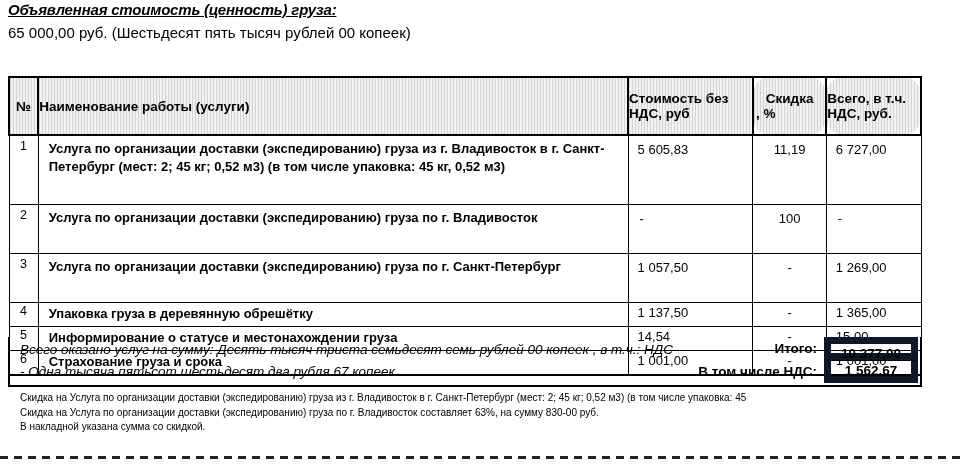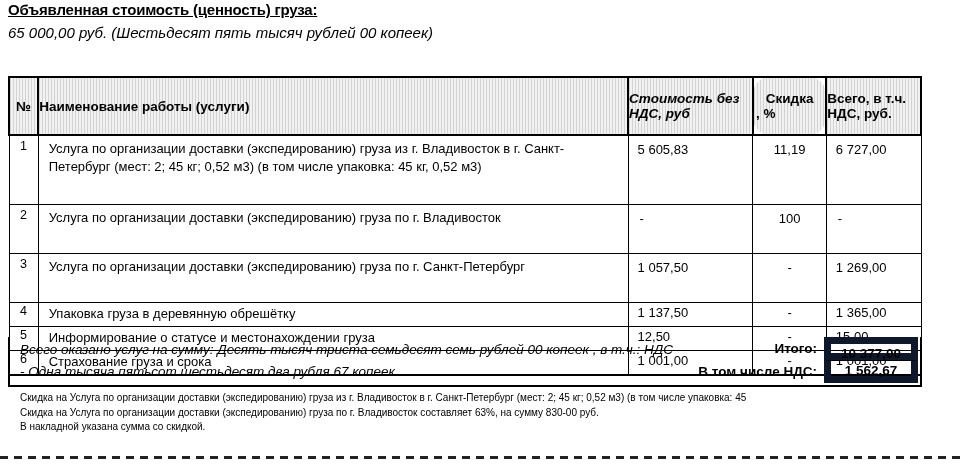--- a/index.html
+++ b/index.html
@@ -29,24 +29,24 @@
     top: 0px;
     width: 640px;
   }
   .declared-title {
     font-size: 15px;
     font-weight: bold;
     text-decoration: underline;
     line-height: 20px;
     letter-spacing: -0.2px;
     white-space: nowrap;
+    font-style: italic;
   }
   .declared-amount {
     font-size: 15px;
-    font-style: italic;
     line-height: 20px;
     margin-top: 3px;
     width: 430px;
   }
 
   
   .tbl-wrap {
     position: absolute;
     left: 8px;
     top: 76px;
@@ -91,47 +91,48 @@
     padding: 0;
   }
   th.h-name {
     text-align: left;
     padding-left: 8px;
     margin-left: 8px;
   }
   th.h-cost {
     text-align: left;
     padding-left: 9px;
-    font-style: italic;
   }
   th.h-disc {
     text-align: center;
     padding: 0 4px;
     border-radius: 17px;
   }
   th.h-disc .disc-l2 {
     display: block;
     text-align: left;
     padding-left: 2px;
   }
   th.h-total {
     text-align: left;
     padding-left: 8px;
+    border-radius: 18px;
   }
 
   tbody td.n {
     text-align: center;
     font-size: 12.5px;
     padding-top: 3px;
     line-height: 14px;
   }
   tbody td.nm {
     padding: 4px 6px 4px 10px;
     line-height: 18px;
     font-size: 13px;
+    font-weight: bold;
   }
   tbody td.num {
     padding: 6px 9px 4px 9px;
     font-size: 13px;
     text-align: left;
   }
   tbody td.num.dash {
     padding-left: 11px;
   }
   tbody td.disc {
@@ -287,21 +288,21 @@
         <tr class="r4">
           <td class="n">4</td>
           <td class="nm">Упаковка груза в деревянную обрешётку</td>
           <td class="num">1 137,50</td>
           <td class="disc">-</td>
           <td class="num">1 365,00</td>
         </tr>
         <tr class="r5">
           <td class="n">5</td>
           <td class="nm">Информирование о статусе и местонахождении груза</td>
-          <td class="num">12,50</td>
+          <td class="num">14,54</td>
           <td class="disc">-</td>
           <td class="num">15,00</td>
         </tr>
         <tr class="r6">
           <td class="n">6</td>
           <td class="nm">Страхование груза и срока</td>
           <td class="num">1 001,00</td>
           <td class="disc">-</td>
           <td class="num">1 001,00</td>
         </tr>

